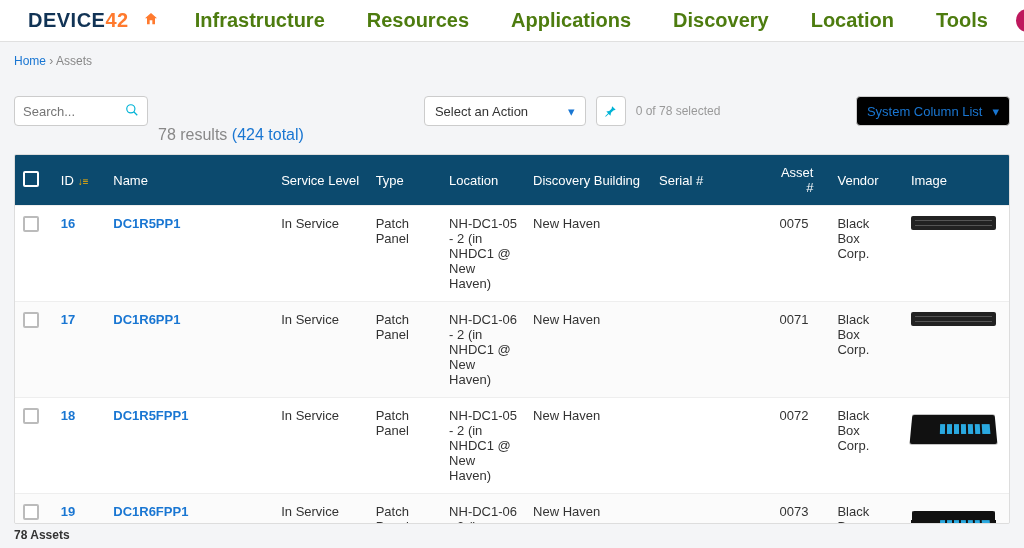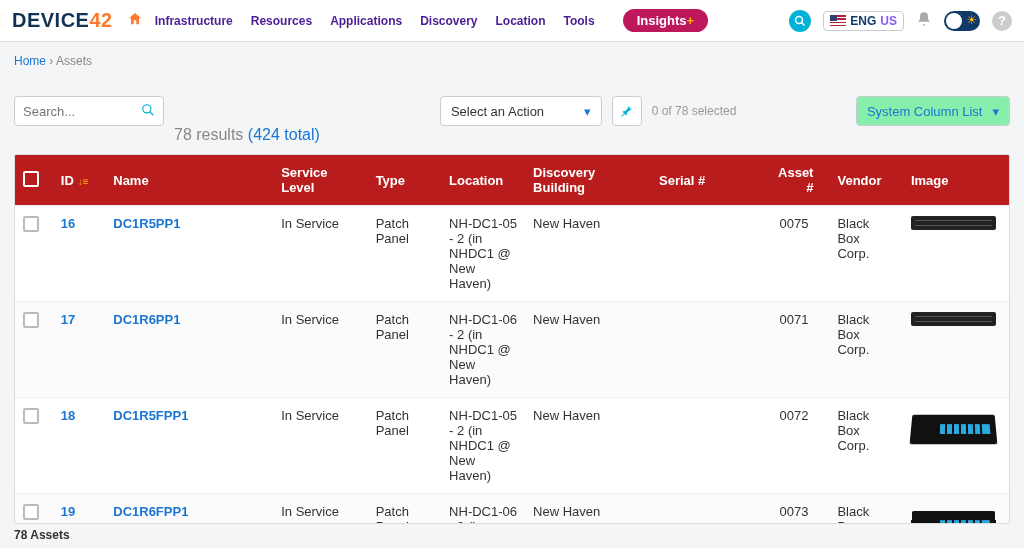--- a/index.html
+++ b/index.html
@@ -1,24 +1,24 @@
 <!DOCTYPE html>
 <html><head>
 <meta charset="utf-8">
 <style>
   * { box-sizing: border-box; margin: 0; padding: 0; }
   body { font-family: -apple-system, BlinkMacSystemFont, "Segoe UI", Arial, sans-serif; font-size: 13px; color: #333; background: #f4f5f7; width: 1024px; height: 548px; overflow: hidden; }
   
   
-  .topbar { background: #fff; height: 42px; display: flex; align-items: center; padding: 0 12px; border-bottom: 1px solid #e0e0e0; }
+  .topbar { background: #fff; height: 42px; display: flex; align-items: center; padding: 0 28px; border-bottom: 1px solid #e0e0e0; }
   .logo { font-size: 20px; font-weight: 700; letter-spacing: 0.5px; color: #113355; margin-right: 14px; }
   .logo .num { color: #ff7a2e; font-weight: 700; }
   .home-icon { color: #ff7a2e; font-size: 16px; margin-right: 12px; cursor: pointer; }
   .nav-items { display: flex; gap: 18px; align-items: center; }
-  .nav-item { color: #4c1d95; font-weight: 700; font-size: 12px; cursor: pointer; }
+  .nav-item { color: #4d7c0f; font-weight: 700; font-size: 20px; cursor: pointer; margin-left: 24px; }
   .insights-pill { background: #be185d; color: #fff; border-radius: 16px; padding: 4px 14px; font-weight: 700; font-size: 13px; cursor: pointer; margin-left: 10px; }
   .insights-pill .plus { color: #ffb400; }
   .topbar-right { margin-left: auto; display: flex; align-items: center; gap: 12px; }
   .circle-icon { width: 22px; height: 22px; border-radius: 50%; display: flex; align-items: center; justify-content: center; cursor: pointer; }
   .search-global { background: #00b3d6; color: #fff; font-weight: 700; }
   .lang-box { border: 1px solid #ccc; border-radius: 4px; padding: 2px 6px; display: flex; align-items: center; gap: 4px; font-weight: 700; font-size: 12px; color: #0f3a6a; cursor: pointer; }
   .lang-box .us { color: #8b5cf6; }
   .flag { width: 16px; height: 11px; background: linear-gradient(to bottom, #b22234 0 15%, #fff 15% 30%, #b22234 30% 45%, #fff 45% 60%, #b22234 60% 75%, #fff 75% 90%, #b22234 90% 100%); position: relative; }
   .flag::before { content: ""; position: absolute; top:0; left:0; width:7px; height:6px; background:#3c3b6e; }
   .bell { color: #aaa; font-size: 16px; cursor: pointer; }
@@ -28,35 +28,35 @@
   .help { background:#ccc; color:#fff; width:20px; height:20px; border-radius:50%; display:flex; align-items:center; justify-content:center; font-weight:700; cursor:pointer; }
 
   
   .page-head { padding: 12px 14px 10px; }
   .breadcrumb { font-size: 12px; color: #888; }
   .breadcrumb a { color: #1976d2; text-decoration: none; }
   .page-title { font-size: 24px; font-weight: 800; color: #0f3a6a; margin-top: 2px; }
 
   
   .controls { display: flex; align-items: center; gap: 10px; padding: 0 14px 10px; }
-  .search-box { display: flex; align-items: center; border: 1px solid #ccc; background:#fff; border-radius: 4px; width: 150px; height: 30px; padding: 0 8px; }
+  .search-box { display: flex; align-items: center; border: 1px solid #ccc; background:#fff; border-radius: 4px; width: 134px; height: 30px; padding: 0 8px; }
   .search-box input { border: none; outline: none; width: 100%; font-size: 13px; }
   .search-box .sicon { color: #00b3d6; font-size: 14px; }
   .results-info { font-size: 16px; color: #888; margin-top: 48px; }
   .results-info .link-total { color: #1976d2; }
   .action-select { border: 1px solid #ccc; background:#fff; border-radius: 4px; height: 30px; display: flex; align-items: center; padding: 0 10px; gap: 40px; cursor: pointer; font-size: 13px; margin-left: 110px; }
   .action-select .chev { color: #1976d2; }
   .pin-icon { color: #00b3d6; border:1px solid #ccc; border-radius:4px; width:30px; height:30px; display:flex; align-items:center; justify-content:center; cursor:pointer; background:#fff; }
   .sel-info { font-size: 12px; color: #999; }
-  .column-list { margin-left: auto; border: 1px solid #ccc; background:#86efac; border-radius: 4px; height: 30px; display:flex; align-items:center; padding: 0 10px; gap: 10px; color: #1976d2; font-size: 13px; cursor:pointer; }
+  .column-list { margin-left: auto; border: 1px solid #ccc; background:#000000; border-radius: 4px; height: 30px; display:flex; align-items:center; padding: 0 10px; gap: 10px; color: #1976d2; font-size: 13px; cursor:pointer; }
 
   
   .table-wrap { background:#fff; margin: 0 14px; border:1px solid #ddd; border-radius:2px; height: 370px; overflow-y:auto; }
   table { width: 100%; border-collapse: collapse; }
-  thead th { background: #b91c1c; color: #fff; text-align: left; font-size: 13px; font-weight: 700; padding: 10px 8px; position: sticky; top:0; }
+  thead th { background: #0c4a6e; color: #fff; text-align: left; font-size: 13px; font-weight: 400; padding: 10px 8px; position: sticky; top:0; }
   thead th .sort { font-size: 10px; margin-left:4px; color:#ffb400; }
   tbody td { padding: 10px 8px; vertical-align: top; border-top: 1px solid #eee; font-size: 13px; }
   tbody tr:nth-child(even) td { background: #fbfbfb; }
   .chk { width: 16px; height: 16px; border: 2px solid #bbb; border-radius: 2px; cursor:pointer; background:#fff; display:inline-block; }
   thead .chk { border-color: #fff; background: transparent; }
   .link-cell { color: #1976d2; font-weight: 600; cursor:pointer; }
   .col-chk { width: 36px; }
   .col-id { width: 50px; }
   .col-name { width: 160px; }
   .col-service { width: 90px; }

